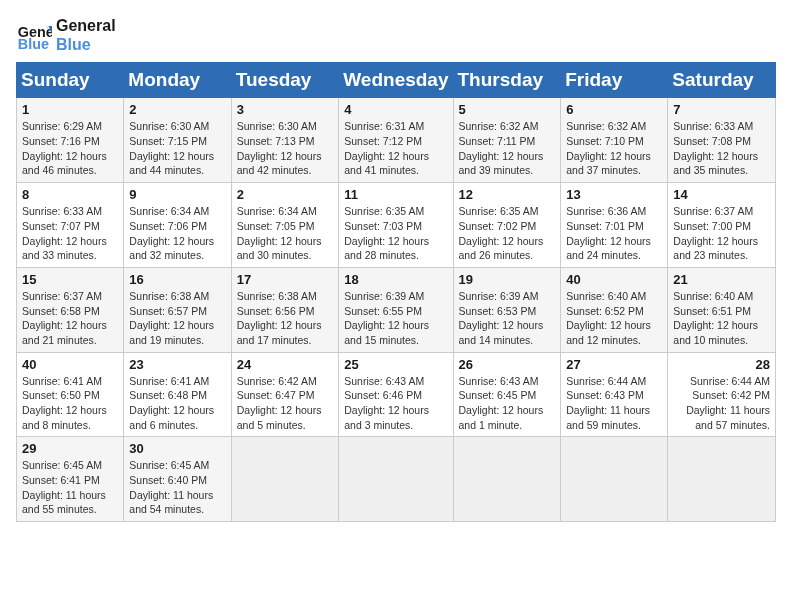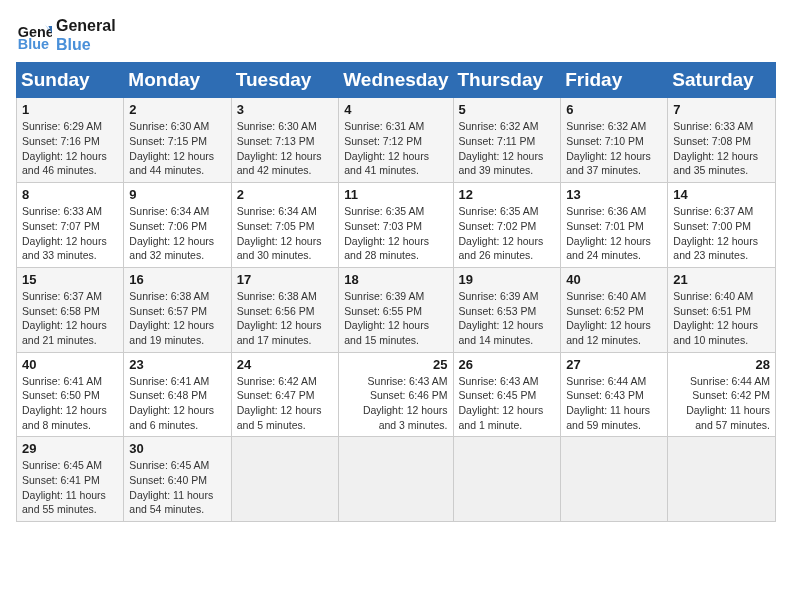--- a/index.html
+++ b/index.html
@@ -211,21 +211,21 @@
           <div class="day-detail">Sunrise: 6:41 AM<br>Sunset: 6:50 PM<br>Daylight: 12 hours and 8 minutes.</div>
         </td>
         <td style="background: rgb(255, 255, 255);">
           <span class="day-num">23</span>
           <div class="day-detail">Sunrise: 6:41 AM<br>Sunset: 6:48 PM<br>Daylight: 12 hours and 6 minutes.</div>
         </td>
         <td style="background: rgb(255, 255, 255);">
           <span class="day-num">24</span>
           <div class="day-detail">Sunrise: 6:42 AM<br>Sunset: 6:47 PM<br>Daylight: 12 hours and 5 minutes.</div>
         </td>
-        <td style="background: rgb(255, 255, 255); text-align: right;">
+        <td style="background: rgb(255, 255, 255);">
           <span class="day-num">25</span>
           <div class="day-detail">Sunrise: 6:43 AM<br>Sunset: 6:46 PM<br>Daylight: 12 hours and 3 minutes.</div>
         </td>
         <td style="background: rgb(255, 255, 255);">
           <span class="day-num">26</span>
           <div class="day-detail">Sunrise: 6:43 AM<br>Sunset: 6:45 PM<br>Daylight: 12 hours and 1 minute.</div>
         </td>
         <td style="background: rgb(255, 255, 255);">
           <span class="day-num">27</span>
           <div class="day-detail">Sunrise: 6:44 AM<br>Sunset: 6:43 PM<br>Daylight: 11 hours and 59 minutes.</div>

